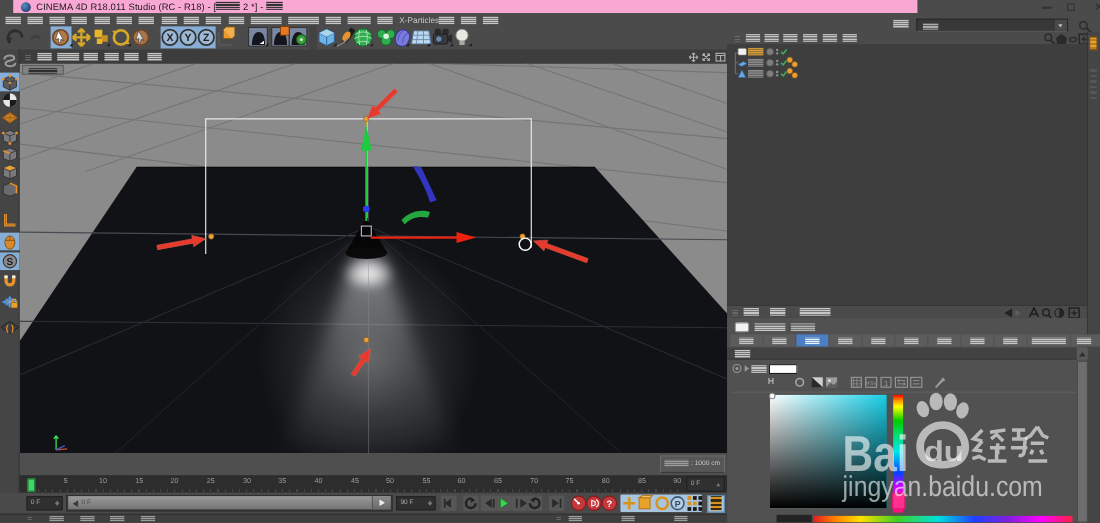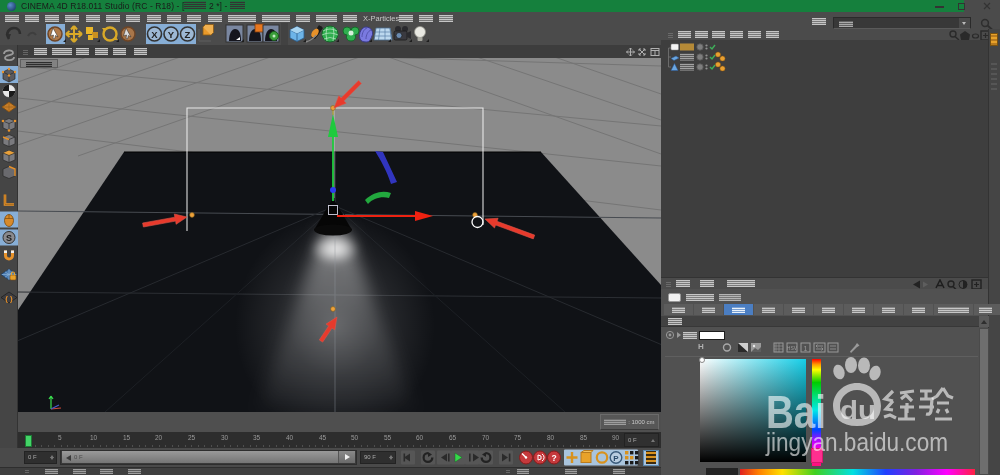--- a/index.html
+++ b/index.html
@@ -2,21 +2,21 @@
 <html><head><meta charset="utf-8">
 <style>
 *{margin:0;padding:0;box-sizing:border-box}
 html,body{width:1000px;height:475px;overflow:hidden;background:#4b4b4b;font-family:"Liberation Sans",sans-serif;position:relative}
 .abs{position:absolute}
 .cn{display:block;background:repeating-linear-gradient(0deg,#c6c6c6 0 1px,rgba(198,198,198,.38) 1px 2px);height:7px}
 .cnd{display:block;background:repeating-linear-gradient(0deg,#9d9d9d 0 1px,rgba(160,160,160,.3) 1px 2px);height:6px}
 </style></head>
 <body>
 
-<div class="abs" style="left:0;top:0;width:964px;height:12px;background:#15803d">
+<div class="abs" style="left:12px;top:0;width:822px;height:12px;background:#f9a8d4">
   <div class="abs" style="left:7px;top:2px;width:9px;height:9px;border-radius:50%;background:radial-gradient(circle at 35% 35%,#5a8ec8,#0e2a55)"></div>
   <div class="abs" style="left:21px;top:1px;font-size:8.5px;color:#1a1a1a;letter-spacing:.1px">CINEMA 4D R18.011 Studio (RC - R18) - [<span style="display:inline-block;width:22px;height:8px;background:repeating-linear-gradient(0deg,#333 0 1px,rgba(51,51,51,.2) 1px 2px)"></span> 2 *] - <span style="display:inline-block;width:15px;height:8px;background:repeating-linear-gradient(0deg,#333 0 1px,rgba(51,51,51,.2) 1px 2px)"></span></div>
   <div class="abs" style="left:935px;top:6px;width:9px;height:1.5px;background:#333"></div>
   <div class="abs" style="left:958px;top:3px;width:7px;height:7px;border:1.2px solid #333"></div>
   <svg class="abs" style="left:983px;top:2px" width="8" height="8">
       <path d="M1,1 L7,7 M7,1 L1,7" stroke="#333" stroke-width="1.2"></path>
     </svg>
 </div>
 
 <div id="menubar" class="abs" style="left:0;top:12px;width:1000px;height:11px;background:#4b4b4b"></div>

